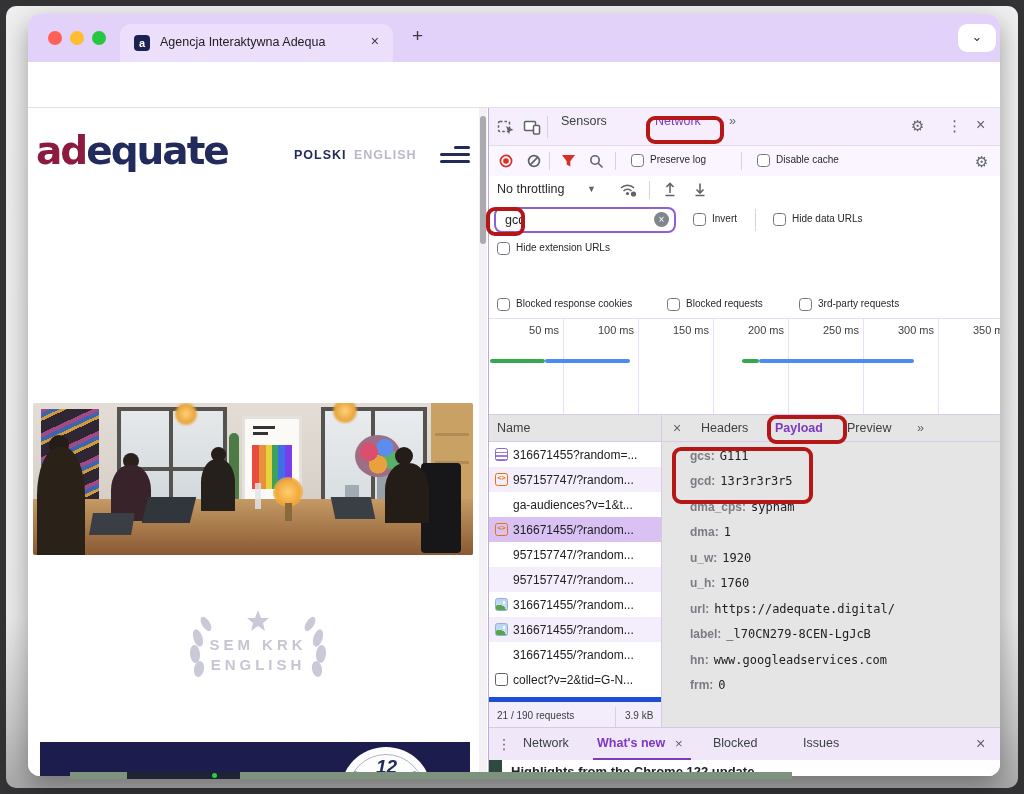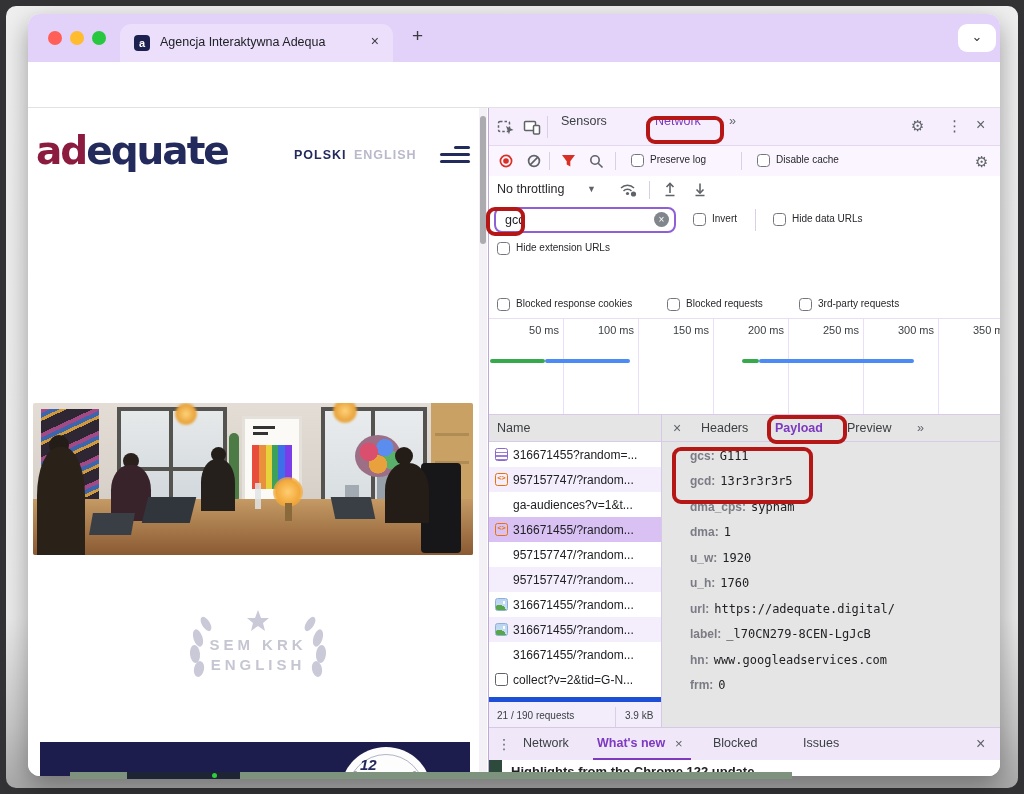--- a/index.html
+++ b/index.html
@@ -33,21 +33,21 @@
   .scrollthumb{position:absolute;left:452px;top:8px;width:6px;height:128px;background:#ababaf;border-radius:3px}
   
   #photo{position:absolute;left:5px;top:295px;width:440px;height:152px;overflow:hidden;border-radius:2px;background:linear-gradient(180deg,#e3ddd6 0%,#d8d2cb 55%,#c9c0b6 100%)}
   .ph{position:absolute}
   
   .awardtxt{position:absolute;left:140px;width:180px;text-align:center;color:#c6c6d3;font-size:15px;letter-spacing:4px;font-weight:bold}
   
   #navybox{position:absolute;left:12px;top:634px;width:430px;height:130px;background:#1d1d4d;overflow:hidden}
   .clock{position:absolute;left:300px;top:5px;width:92px;height:92px;border-radius:50%;background:#fdfdfd}
   .clockring{position:absolute;inset:7px;border:1px solid rgba(35,42,92,.35);border-radius:50%}
-  .clocknum{position:absolute;left:20px;top:9px;font-size:15px;font-weight:bold;font-style:italic;color:#232a5c}
+  .clocknum{position:absolute;left:36px;top:9px;font-size:19px;font-weight:bold;font-style:italic;color:#232a5c}
   .tickdot{position:absolute;width:5px;height:5px;border:1px solid rgba(35,42,92,.45);border-radius:50%}
   
   #dt{position:absolute;left:460px;top:94px;width:512px;height:668px;background:#fff;border-left:1px solid #bfa9d8;overflow:hidden;font-size:12px;color:#303034}
   .dtrow{position:absolute;left:0;width:512px}
   .cb{position:absolute;width:13px;height:13px;border:1.5px solid #75757f;border-radius:3.5px;background:#fff}
   .lbl{position:absolute;font-size:10px;color:#28282c;white-space:nowrap}
   .vsep{position:absolute;width:1px;background:#d9cfe6}
   .glyph{position:absolute;color:#5f6368}
   .tick{position:absolute;width:62px;text-align:right;font-size:11px;color:#3c4043;top:5px}
   .gline{position:absolute;top:0;width:1px;height:97px;background:#eadef8}

